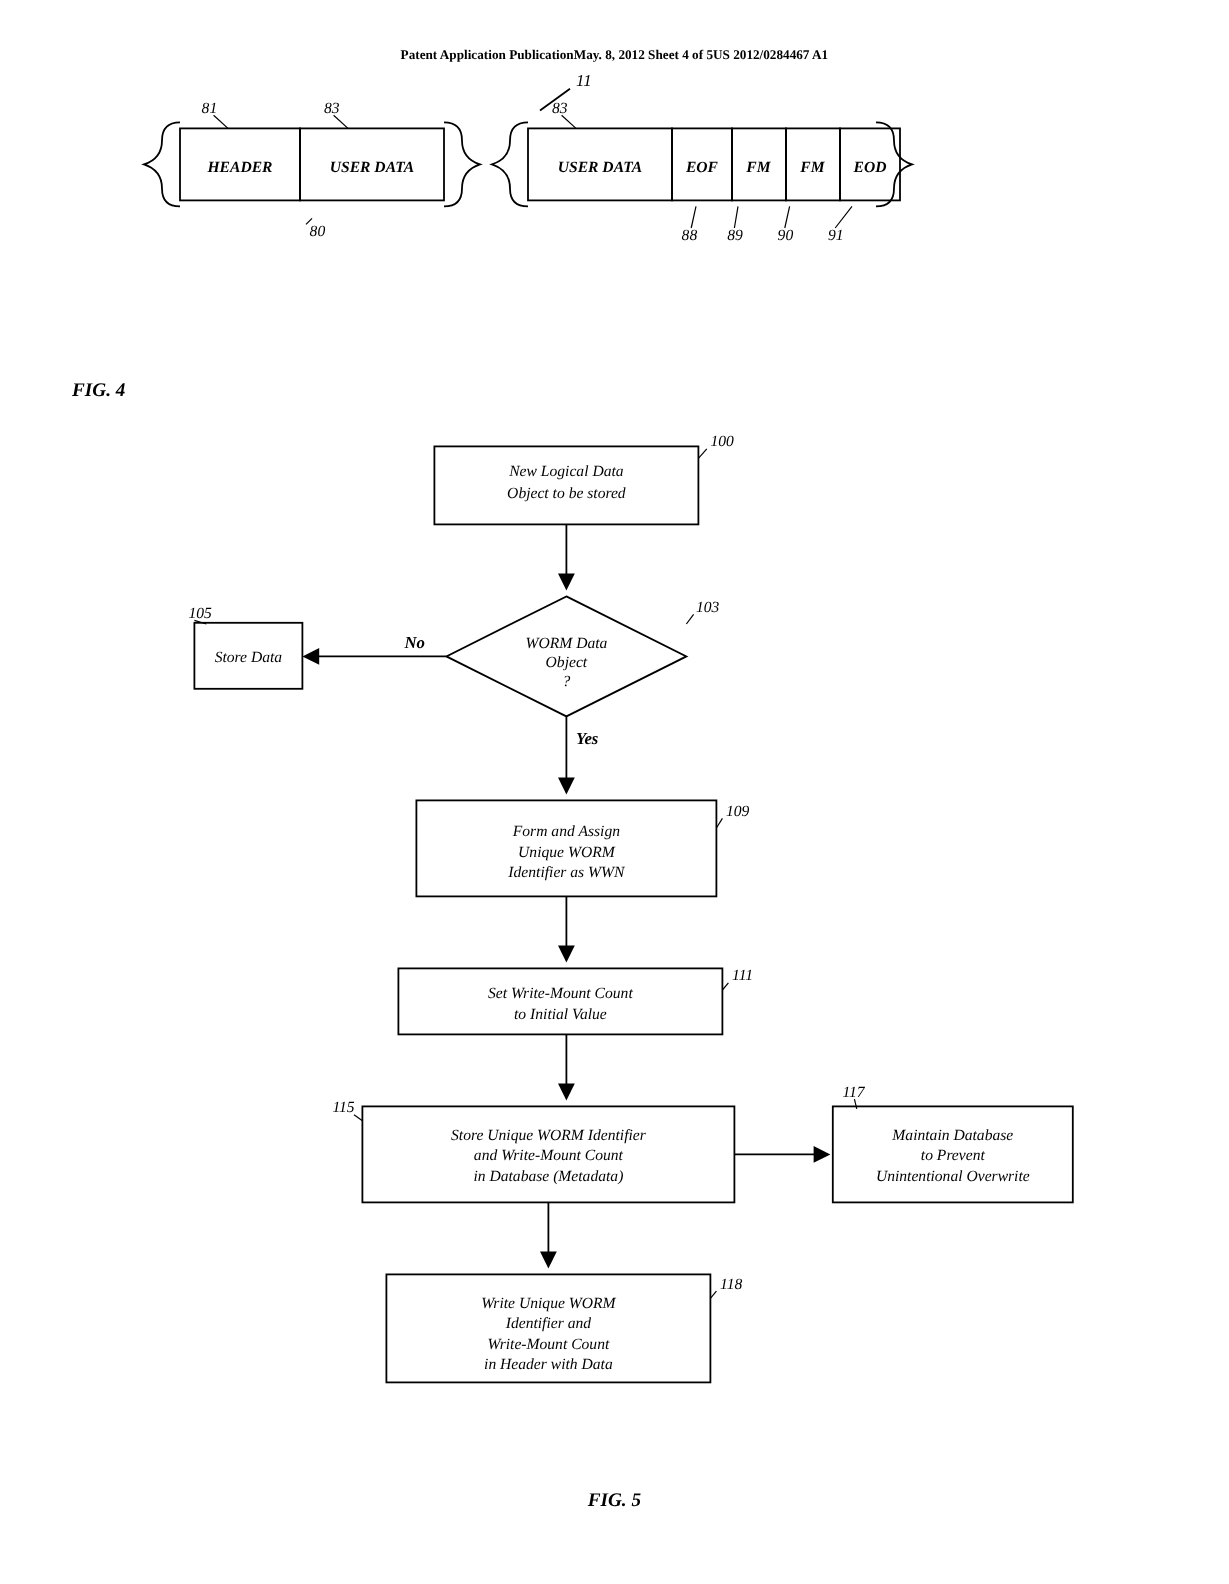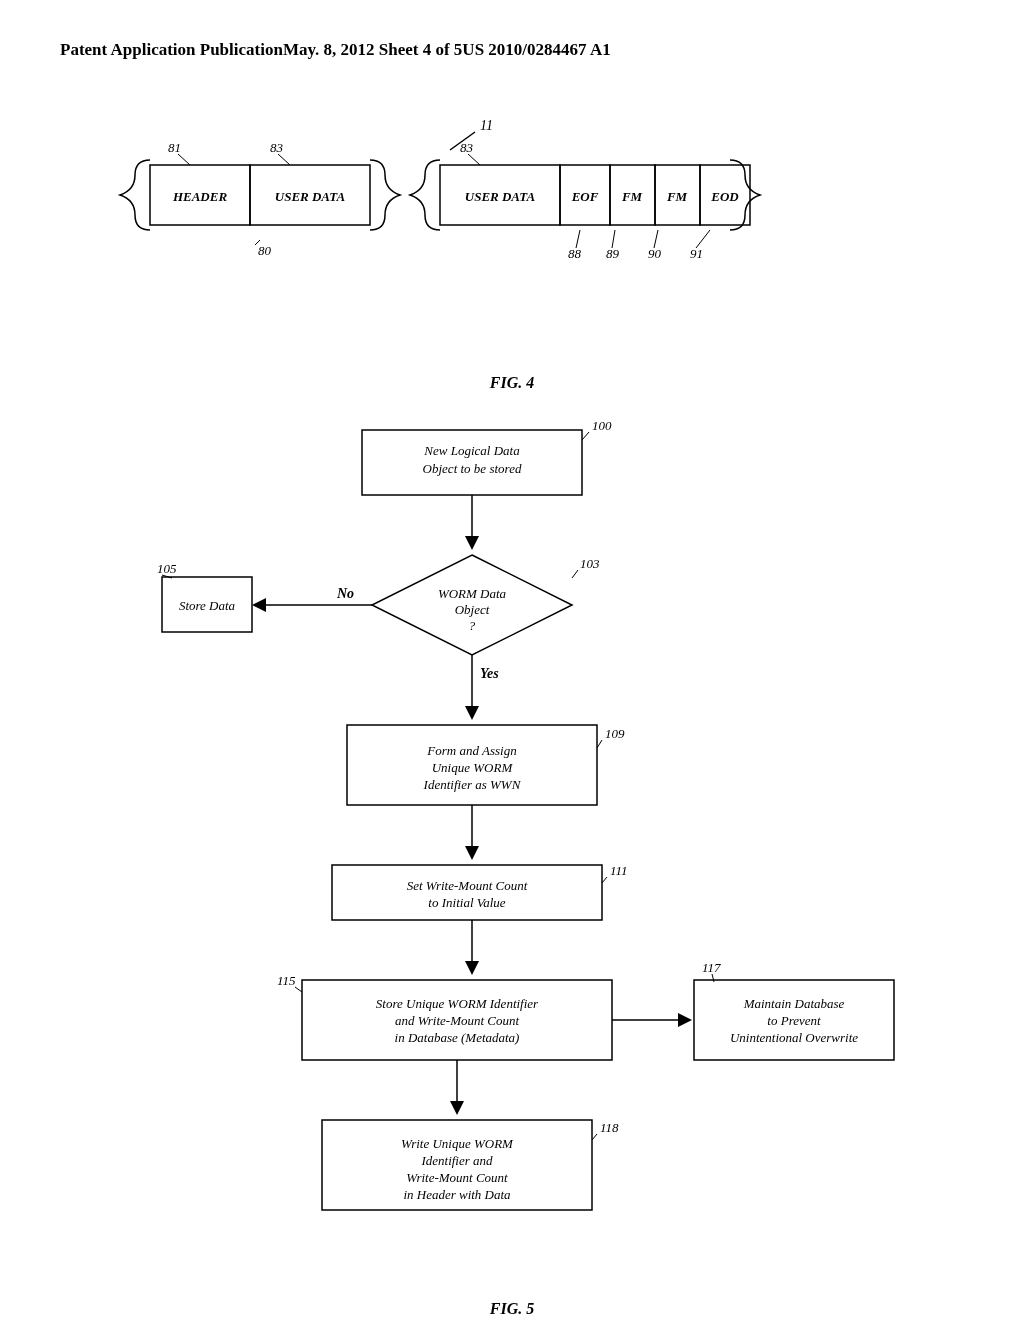--- a/index.html
+++ b/index.html
@@ -16,24 +16,23 @@
       width: 1024px;
       min-height: 1320px;
       background: #fff;
       position: relative;
       padding: 40px 60px;
     }
 
     
     .patent-header {
       display: flex;
-      justify-content: flex-start;
+      justify-content: center;
       align-items: flex-start;
-      font-size: 17px;
-      margin-bottom: 50px;
+      font-size: 11px;
     }
 
     .patent-header span {
       font-weight: bold;
     }
 
     
     .fig4-area {
       position: relative;
       width: 100%;
@@ -47,38 +46,38 @@
       width: 100%;
       display: flex;
       flex-direction: column;
       align-items: center;
     }
 
     .fig-label {
       font-size: 16px;
       font-weight: bold;
       font-style: italic;
-      text-align: center;
+      text-align: left;
       margin-top: 20px;
     }
 
     
     svg text {
       font-family: 'Times New Roman', Times, serif;
     }
   </style>
 </head>
 <body>
 
 <div class="page">
 
   <div class="patent-header">
     <span>Patent Application Publication</span>
     <span>May. 8, 2012    Sheet 4 of 5</span>
-    <span>US 2010/0284467 A1</span>
+    <span>US 2012/0284467 A1</span>
   </div>
 
   <div class="fig4-area">
     <svg width="900" height="240" viewBox="0 0 900 240" xmlns="http://www.w3.org/2000/svg">
 
       <text x="420" y="20" font-size="14" font-style="italic">11</text>
       <path d="M415,22 L390,40" stroke="#000" stroke-width="1.5" fill="none"></path>
 
       <path d="M90,50 Q75,50 75,65 Q75,80 60,85 Q75,90 75,105 Q75,120 90,120" stroke="#000" stroke-width="1.5" fill="none"></path>
 

